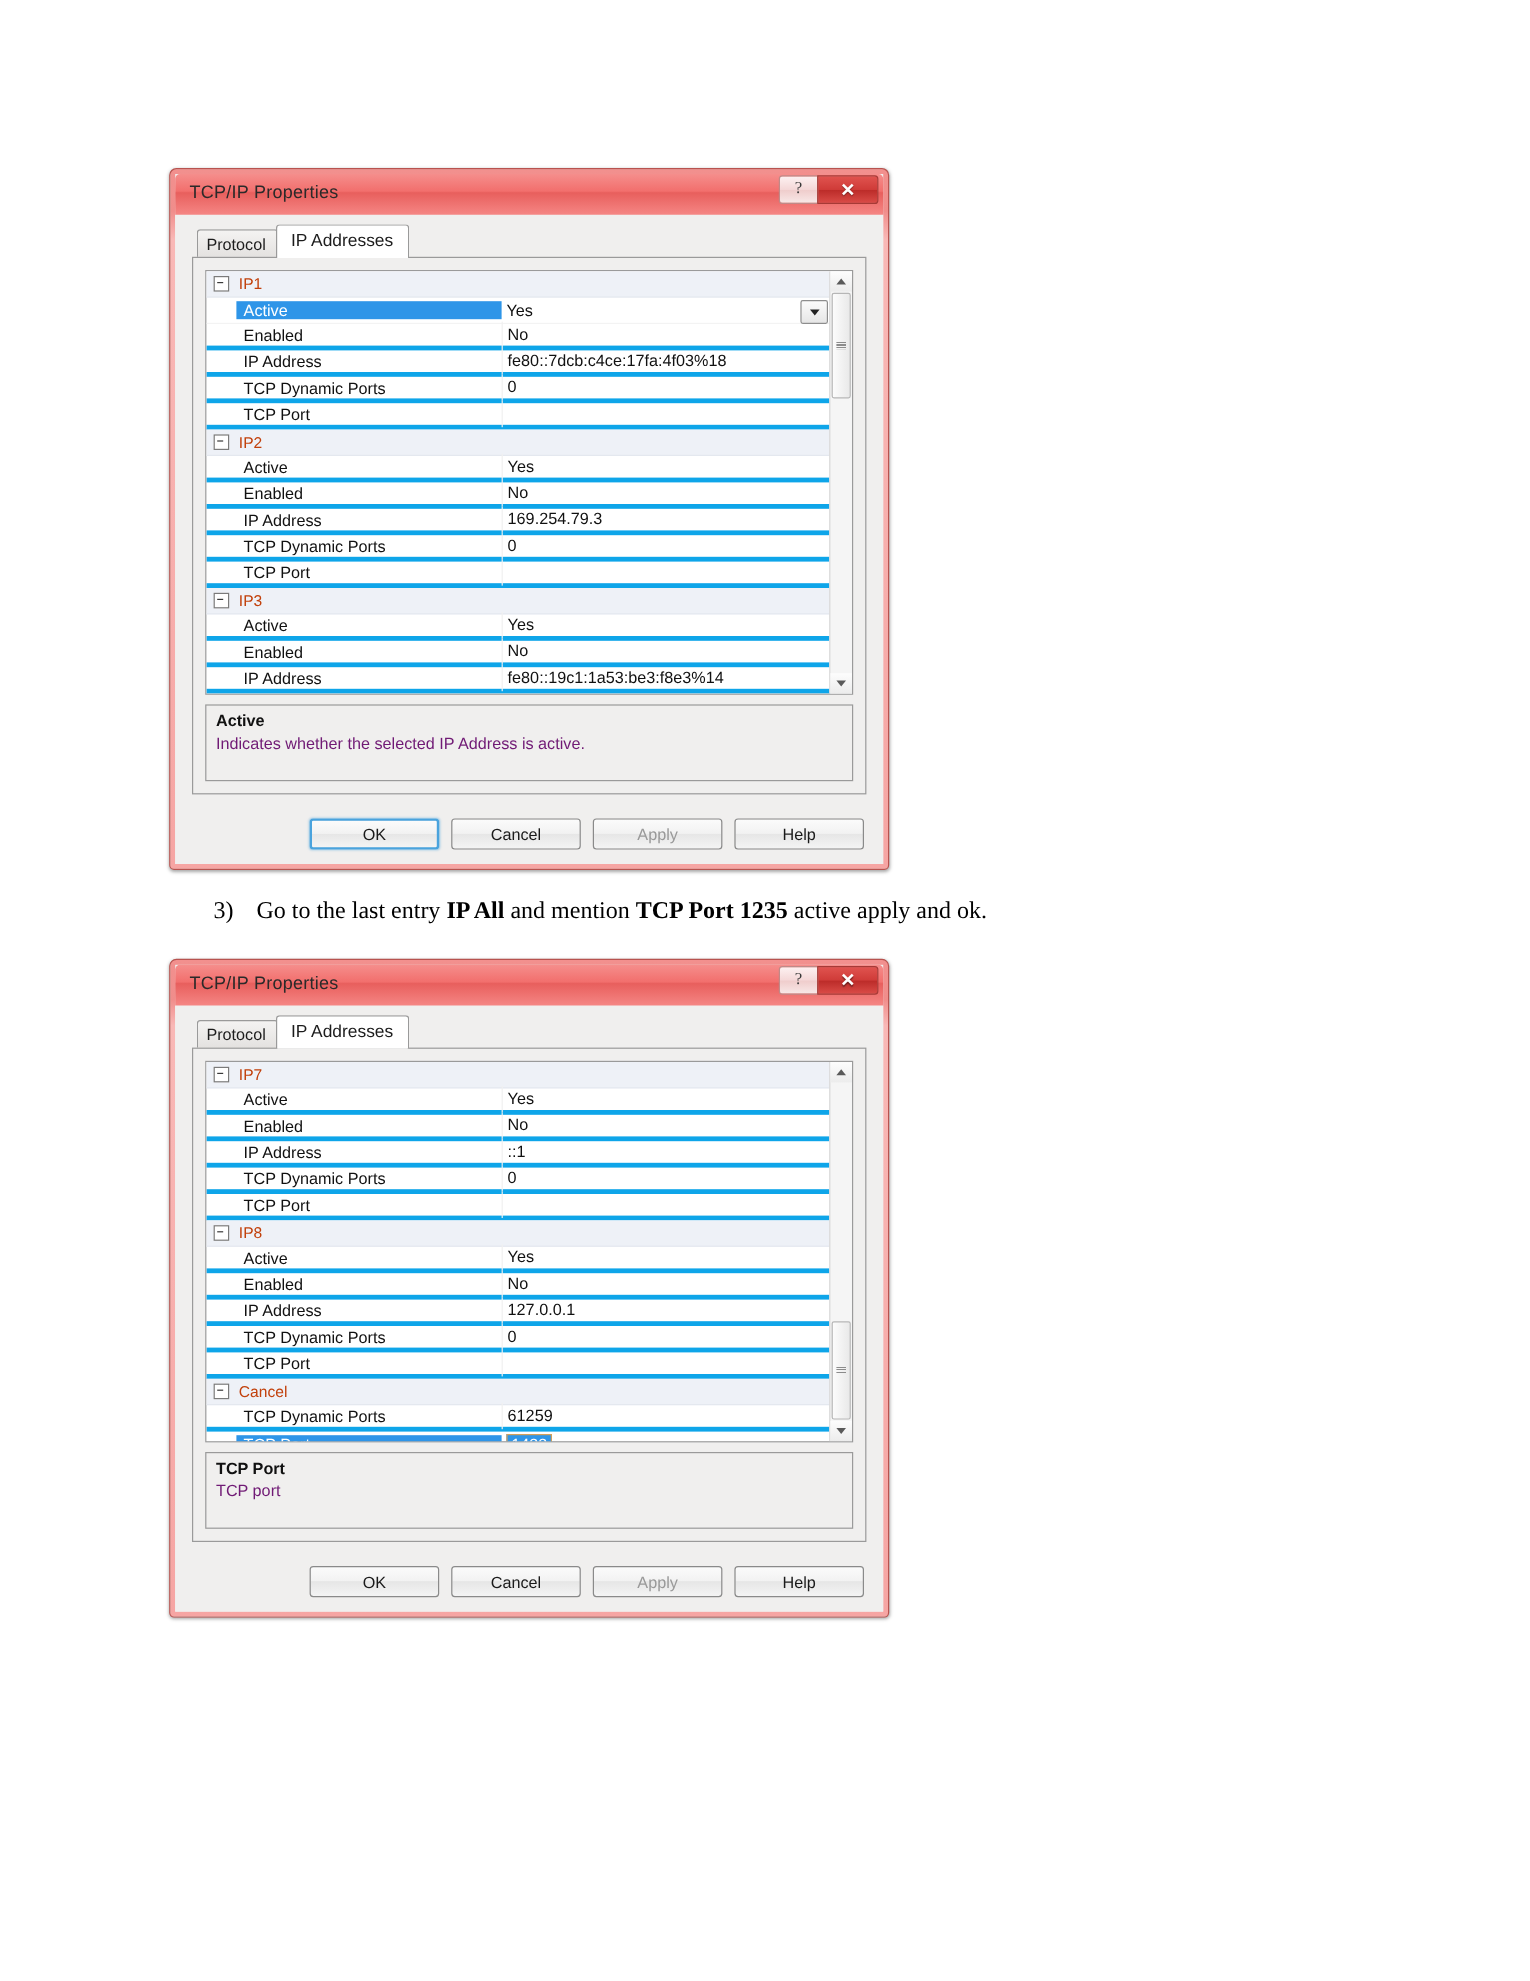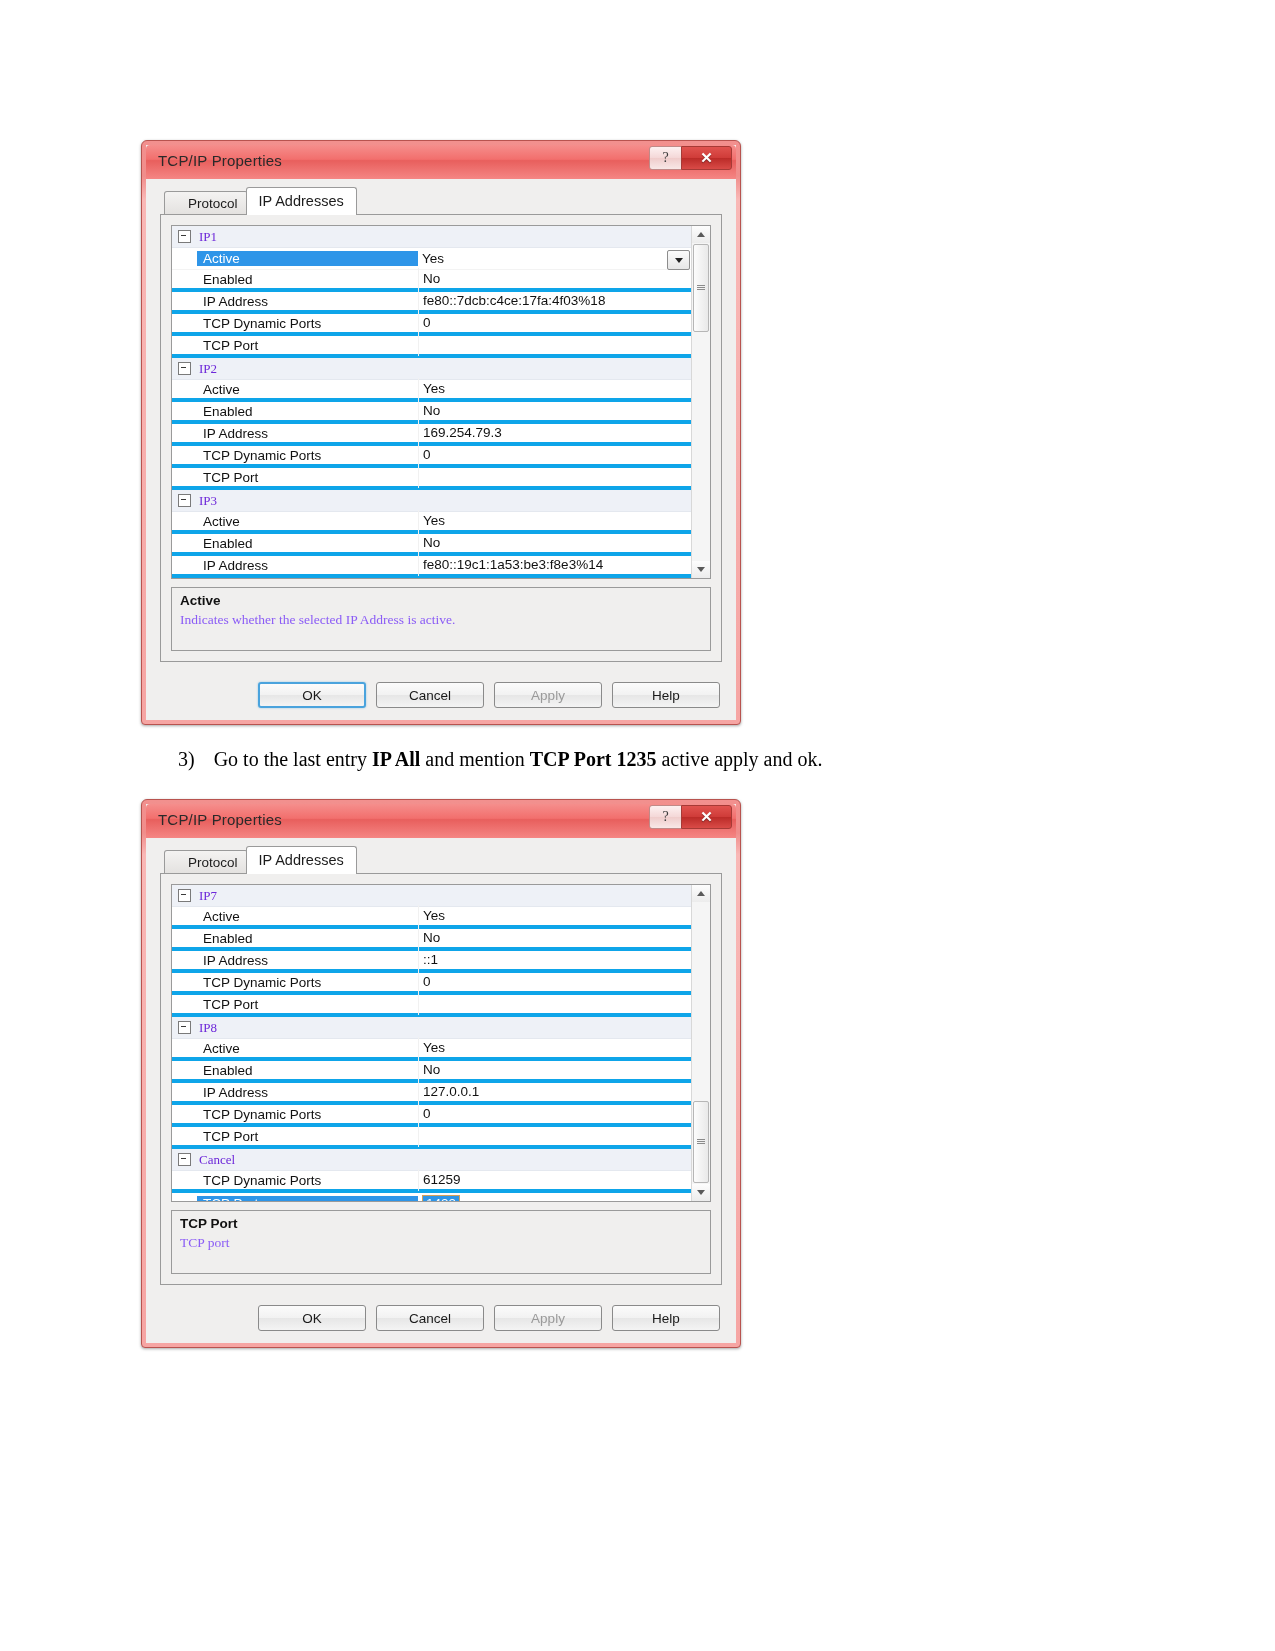--- a/index.html
+++ b/index.html
@@ -92,21 +92,21 @@
   .tabstrip {
     position: relative;
     height: 26px;
     display: flex;
     align-items: flex-end;
     padding-left: 4px;
   }
   .tab {
     font-size: 13.5px;
     color: #1c1c1c;
-    padding: 4px 9px 4px 23px;
+    padding: 4px 9px 4px 7px;
     border: 1px solid #9a9a9a;
     border-bottom: none;
     border-radius: 3px 3px 0 0;
     background: linear-gradient(to bottom, #f4f3f2, #e3e1df);
     position: relative;
     top: 0px;
     line-height: 15px;
   }
   .tab.active {
     background: #ffffff;
@@ -146,23 +146,22 @@
     display: flex;
     align-items: center;
     position: relative;
     font-size: 13.5px;
     color: #111111;
     border-bottom: 4px solid #0ea5e9;
     box-sizing: border-box;
   }
   .row.cat {
     background: #eef1f7;
-    color: #6d28d9;
+    color: #c2410c;
     border-bottom: 1px solid #e4e8ef;
-    font-family: Liberation Serif, serif;
   }
   .row .expander {
     width: 11px;
     height: 11px;
     border: 1px solid #7a7a7a;
     background: #ffffff;
     margin-left: 6px;
     margin-right: 8px;
     position: relative;
     flex: none;
@@ -305,22 +304,21 @@
     box-sizing: border-box;
   }
   .desc-title {
     font-size: 13.5px;
     font-weight: bold;
     color: #111111;
     margin-bottom: 4px;
   }
   .desc-text {
     font-size: 13.5px;
-    color: #8b5cf6;
-    font-family: Liberation Serif, serif;
+    color: #701a75;
   }
 
   
   .btnbar {
     margin-top: 20px;
     display: flex;
     justify-content: flex-end;
     gap: 10px;
     padding-right: 2px;
   }

